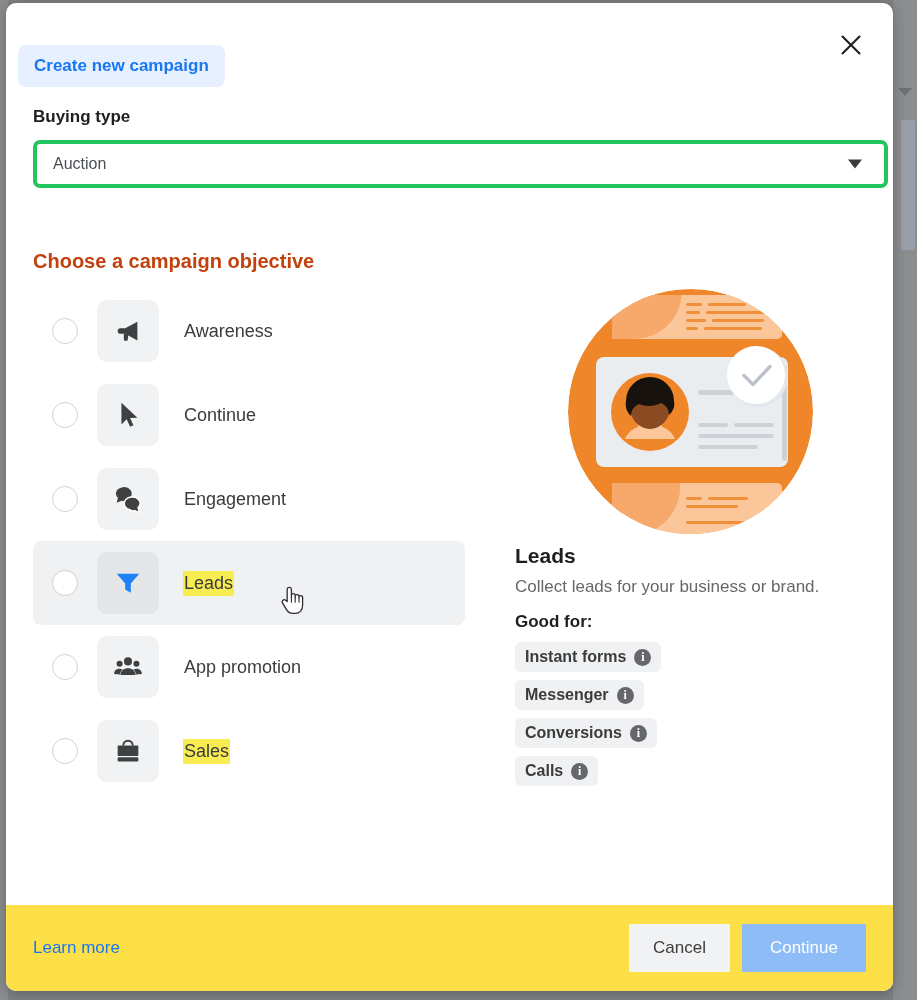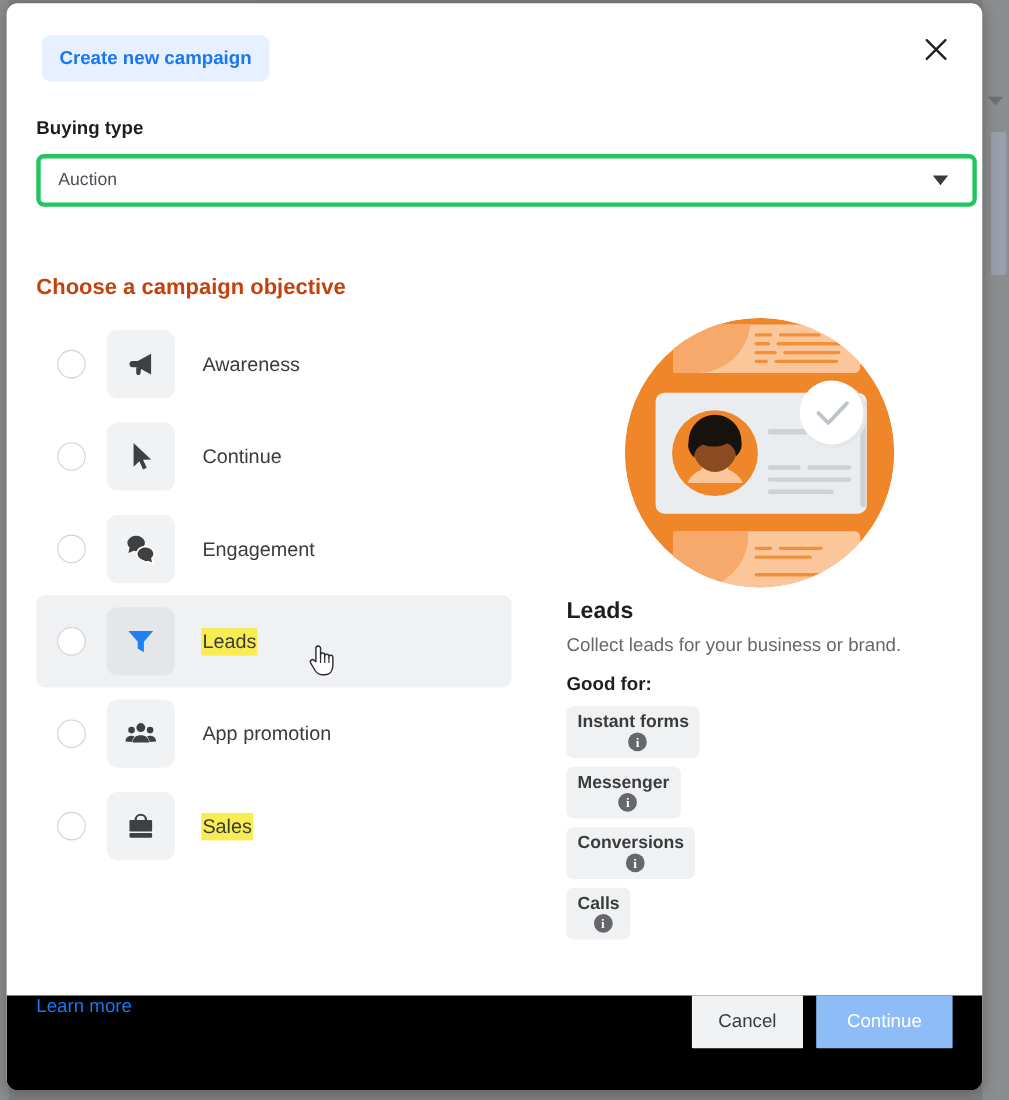--- a/index.html
+++ b/index.html
@@ -46,22 +46,21 @@
     box-shadow: 0 2px 14px rgba(0,0,0,.28);
     overflow: hidden;
   }
 
   
   .hdr {
     position: relative;
     height: 84px;
     padding: 15px 12px 0 12px;
     display: flex;
-    align-items: center;
-    margin-left: 20px;
+    align-items: flex-end;
   }
   .tab {
     border: none;
     background: transparent;
     border-radius: 8px;
     padding: 11px 16px;
     font-size: 17px;
     font-weight: 700;
     color: #444950;
     cursor: pointer;
@@ -159,40 +158,40 @@
   .det-title { font-size: 21px; font-weight: 700; color: #1c1e21; margin: 10px 0 0 0; }
   .det-sub { font-size: 17px; color: #65676b; margin: 9px 0 0 0; }
   .det-good { font-size: 17px; font-weight: 700; color: #1c1e21; margin: 15px 0 0 0; }
   .chips { margin-top: 10px; }
   .chip {
     display: inline-flex; align-items: center;
     background: #f0f1f2;
     border-radius: 6px;
     padding: 6px 10px;
     margin-bottom: 8px;
-    font-size: 16px; font-weight: 700; color: #3a3b3c; flex-direction: column;
+    font-size: 16px; font-weight: 700; color: #3a3b3c;
   }
   .chip-row { display: block; }
   .info-dot {
     display: inline-flex; align-items: center; justify-content: center;
     width: 17px; height: 17px; border-radius: 50%;
     background: #65676b; color: #fff;
     font-size: 12px; font-weight: 700;
     margin-left: 8px;
     font-family: "Liberation Serif", serif;
     line-height: 1;
   }
 
   
   .footer {
     position: absolute; left: 0; right: 0; bottom: 0;
     height: 86px;
-    display: flex; align-items: flex-start;
+    display: flex; align-items: center;
     padding: 0 27px;
-    background: #000000;
+    background: #fde047;
   }
   .learn-more {
     font-size: 17px; color: #1877f2; text-decoration: none; cursor: pointer;
   }
   .footer-spacer { flex: 1; }
   .btn {
     border: none; border-radius: 1px;
     font-size: 17px;
     font-family: "Liberation Sans", sans-serif;
     cursor: pointer;

